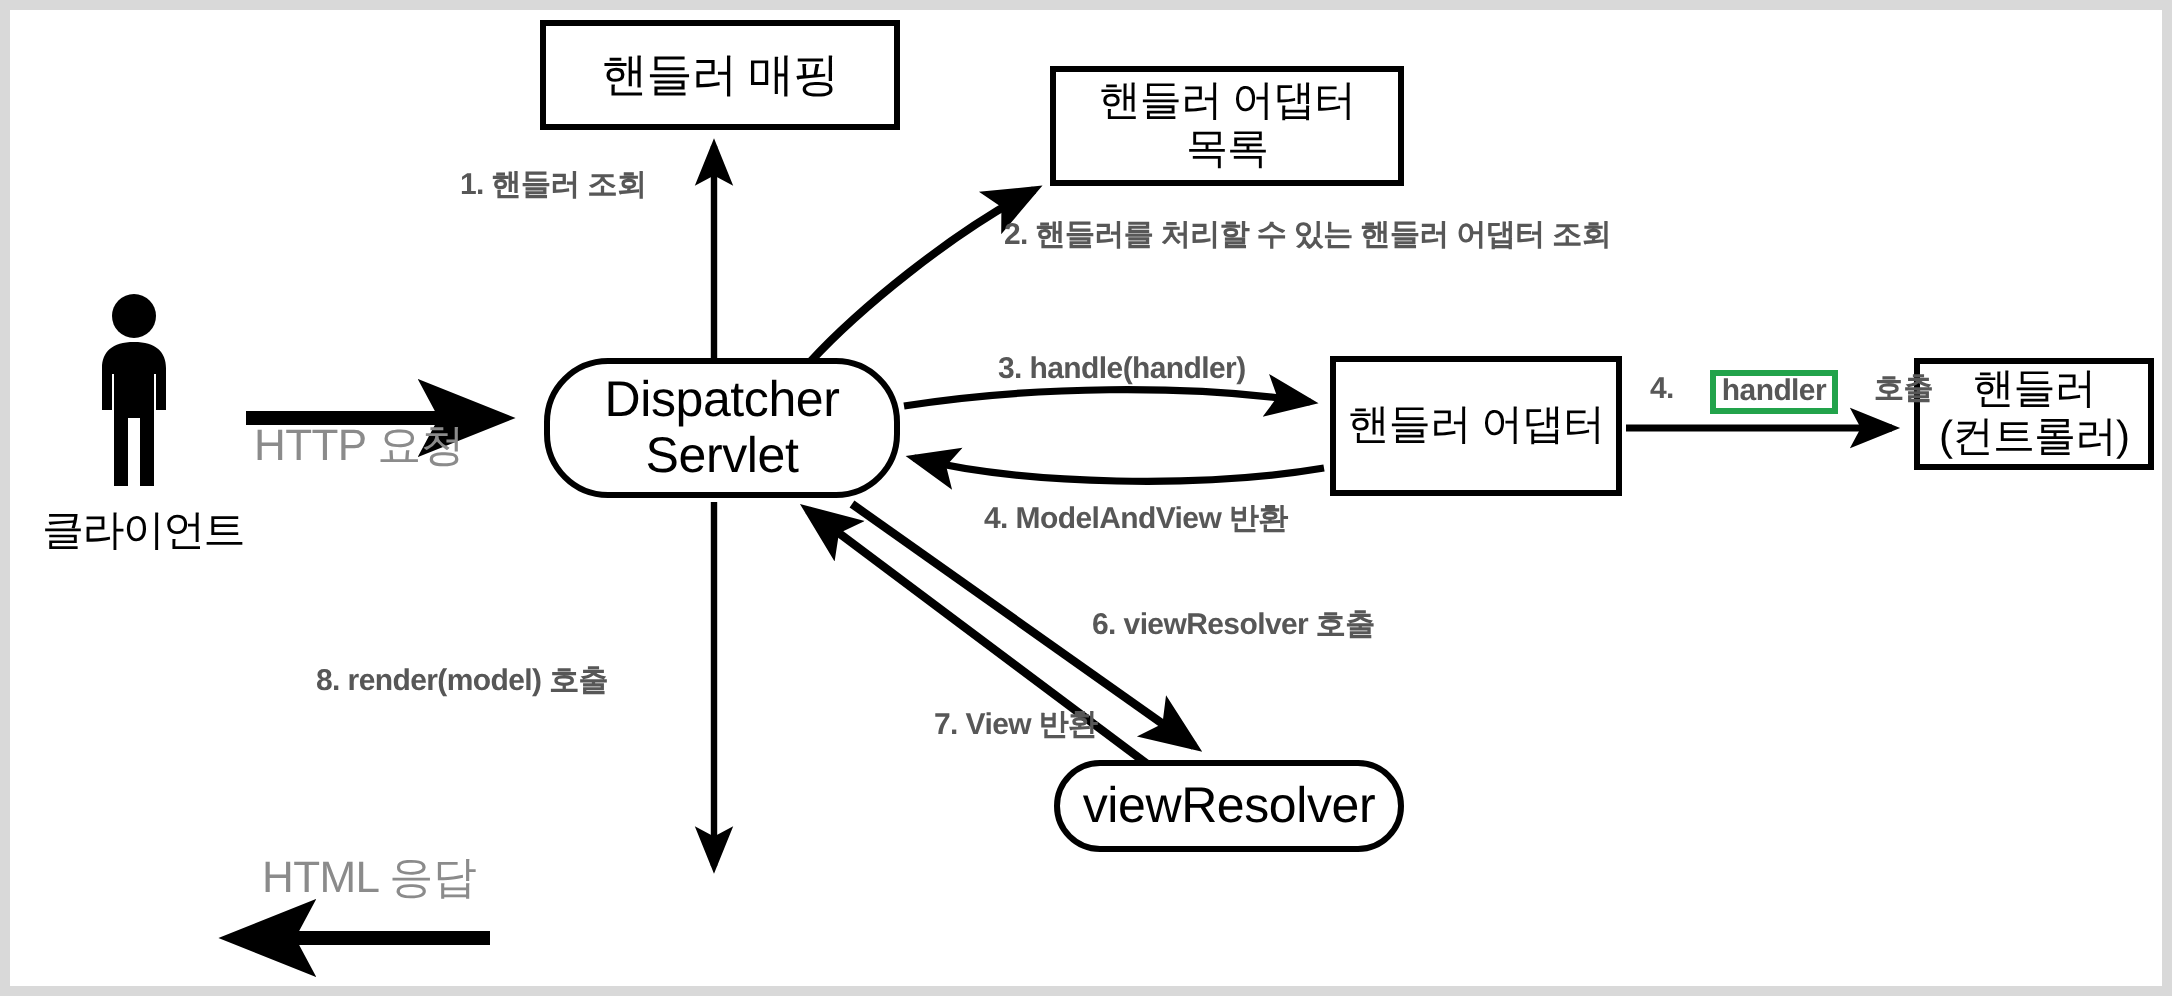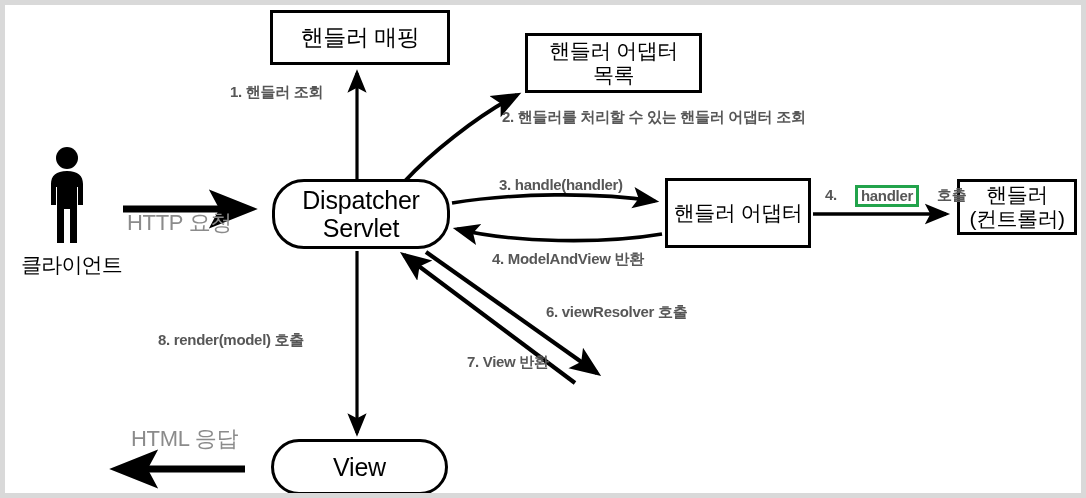--- a/index.html
+++ b/index.html
@@ -173,24 +173,24 @@
 
   <div class="node node-ko-sm" style="left:660px; top:173px; width:146px; height:70px;">
     <span class="line">핸들러 어댑터</span>
   </div>
 
   <div class="node node-ko-sm" style="left:952px; top:174px; width:120px; height:56px;">
     <span class="line">핸들러</span>
     <span class="line">(컨트롤러)</span>
   </div>
 
-
-  <div class="node node-latin" style="left:266px; top:434px; width:177px; height:56px;">
-    <span class="line">View</span>
-  </div>
+  <div class="node node-latin" style="left:522px; top:375px; width:175px; height:46px;">
+    <span class="line">viewResolver</span>
+  </div>
+
 
   <div class="step-label" style="left:225px; top:78px;">1. 핸들러 조회</div>
 
   <div class="step-label" style="left:497px; top:103px;">2. 핸들러를 처리할 수 있는 핸들러 어댑터 조회</div>
 
   <div class="step-label" style="left:494px; top:171px;">3. handle(handler)</div>
 
   <div class="step-label" style="left:820px; top:179px;">
     <span>4.</span><span class="hl-box">handler</span><span>호출</span>
   </div>

